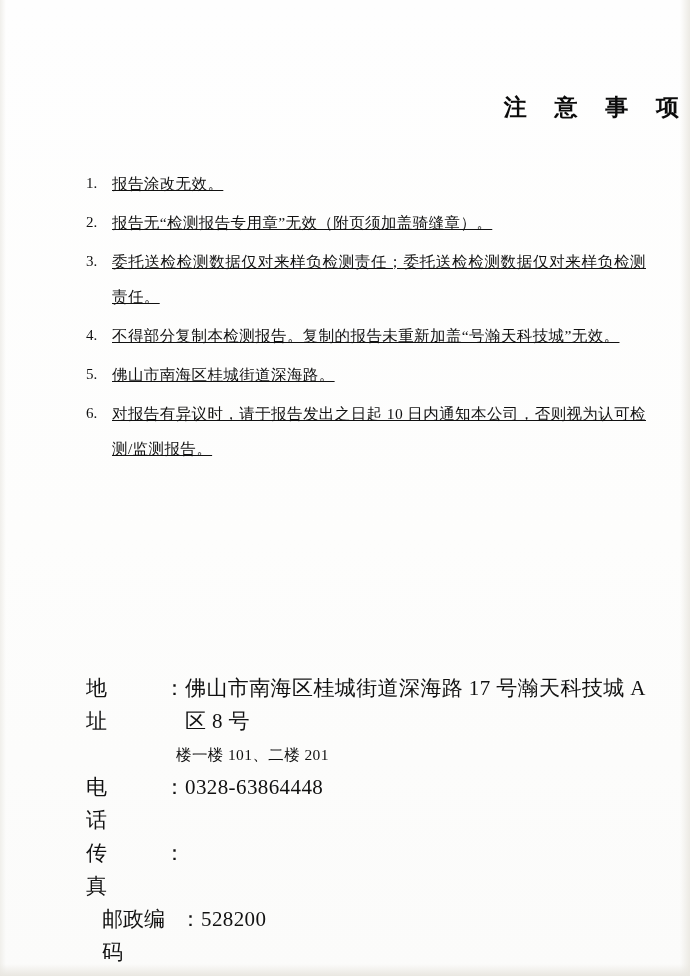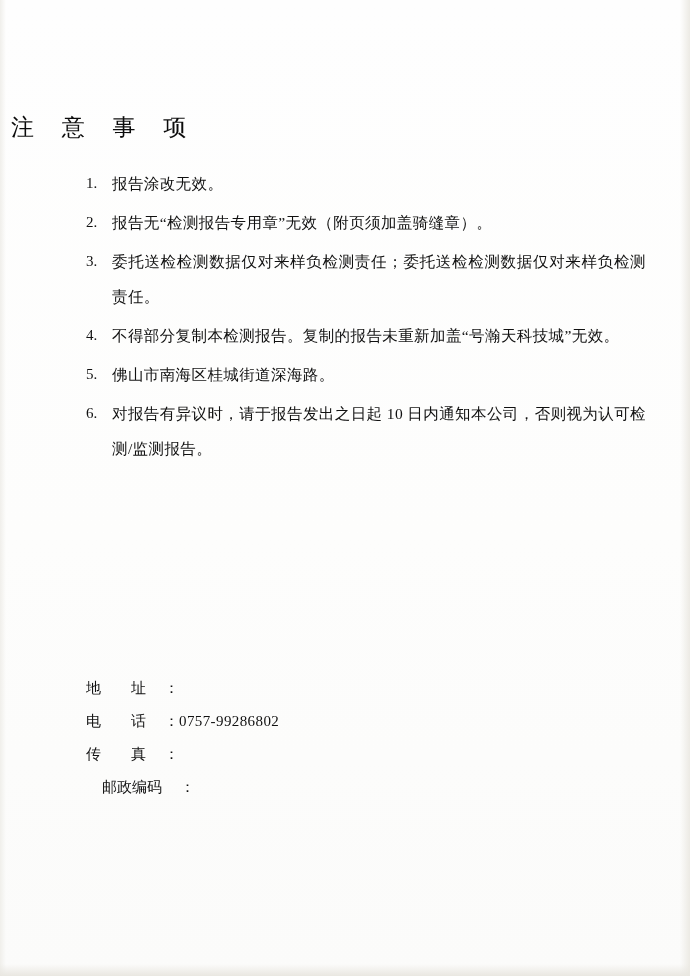--- a/index.html
+++ b/index.html
@@ -42,26 +42,26 @@
     position: absolute;
     bottom: 0;
     left: 0;
     width: 100%;
     height: 12px;
     background: linear-gradient(0deg, #e9e7e1 0%, rgba(255,255,255,0) 100%);
   }
 
   .doc-title {
     position: absolute;
-    top: 112px;
+    top: 92px;
     left: 0;
     width: 100%;
-    text-align: left;
+    text-align: right;
     font-size: 23px;
-    font-weight: normal;
+    font-weight: bold;
     letter-spacing: 11px;
     text-indent: 11px;
     color: #0b0b0b;
   }
 
   .notes {
     position: absolute;
     top: 166px;
     left: 86px;
     width: 560px;
@@ -77,32 +77,33 @@
   .note-num {
     width: 26px;
     flex: 0 0 26px;
     text-align: left;
     font-size: 15px;
   }
   .note-text {
     flex: 1 1 auto;
     text-align: justify;
     letter-spacing: 0.4px;
+    text-decoration: underline;
   }
 
   .contact {
     position: absolute;
     top: 672px;
     left: 86px;
     width: 560px;
   }
   .contact-row {
     display: flex;
     align-items: flex-start;
-    font-size: 15px;
+    font-size: 21px;
     line-height: 33px;
     color: #111111;
   }
   .contact-label {
     flex: 0 0 78px;
     display: flex;
     justify-content: space-between;
     letter-spacing: 0;
   }
   .contact-label.wide {
@@ -171,33 +172,36 @@
     <div class="note-item">
       <span class="note-num">6.</span>
       <span class="note-text">对报告有异议时，请于报告发出之日起 10 日内通知本公司，否则视为认可检测/监测报告。</span>
     </div>
   </div>
 
   <div class="contact">
     <div class="contact-row">
       <span class="contact-label">地　　址</span>
       <span class="contact-sep">：</span>
-    </div>
+      <span class="contact-value">佛山市南海区桂城街道深海路 17 号瀚天科技城 A 区 8 号</span>
+    </div>
+    <div class="contact-cont">楼一楼 101、二楼 201</div>
 
     <div class="contact-row">
       <span class="contact-label">电　　话</span>
       <span class="contact-sep">：</span>
-      <span class="contact-value">0757-99286802</span>
+      <span class="contact-value">0328-63864448</span>
     </div>
 
     <div class="contact-row">
       <span class="contact-label">传　　真</span>
       <span class="contact-sep">：</span>
     </div>
 
     <div class="contact-row">
       <span class="contact-label wide">邮政编码</span>
       <span class="contact-sep">：</span>
+      <span class="contact-value">528200</span>
     </div>
   </div>
 
   <div class="watermark"></div>
 </div>
 
 </body></html>

